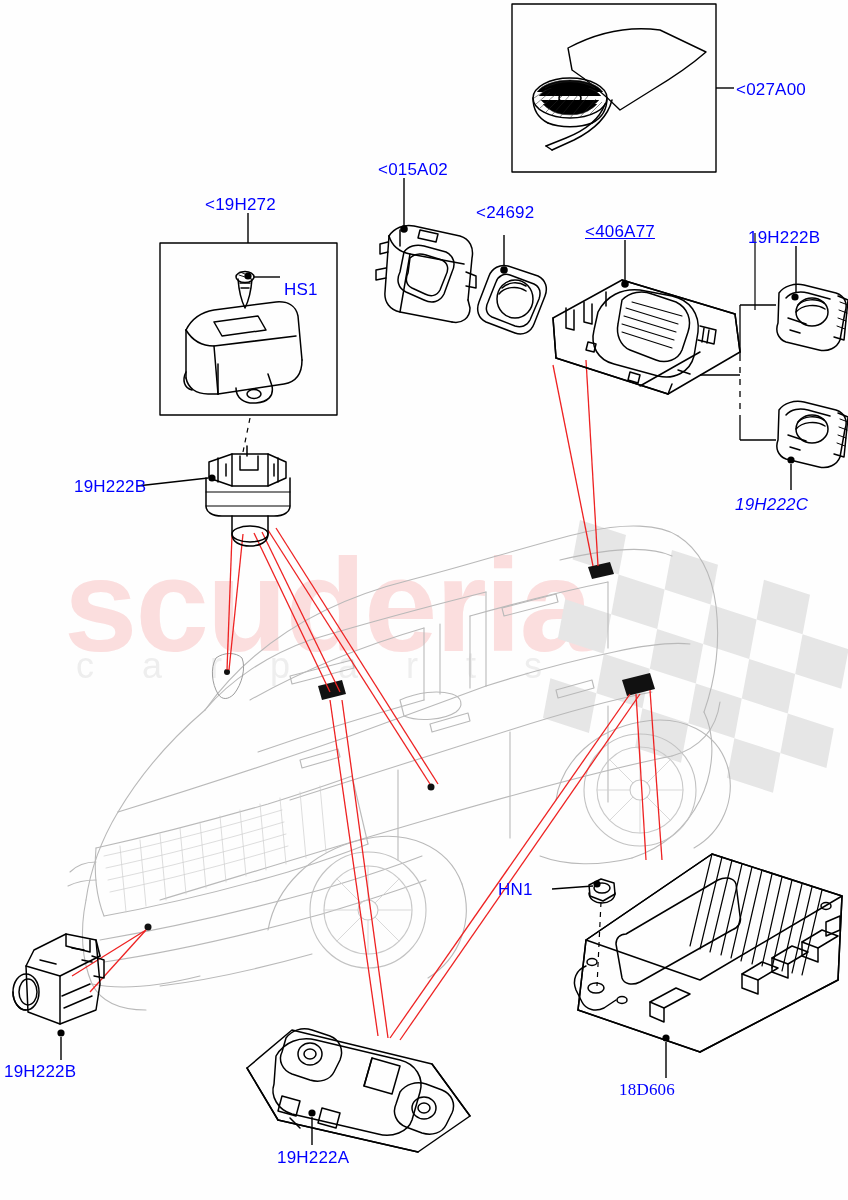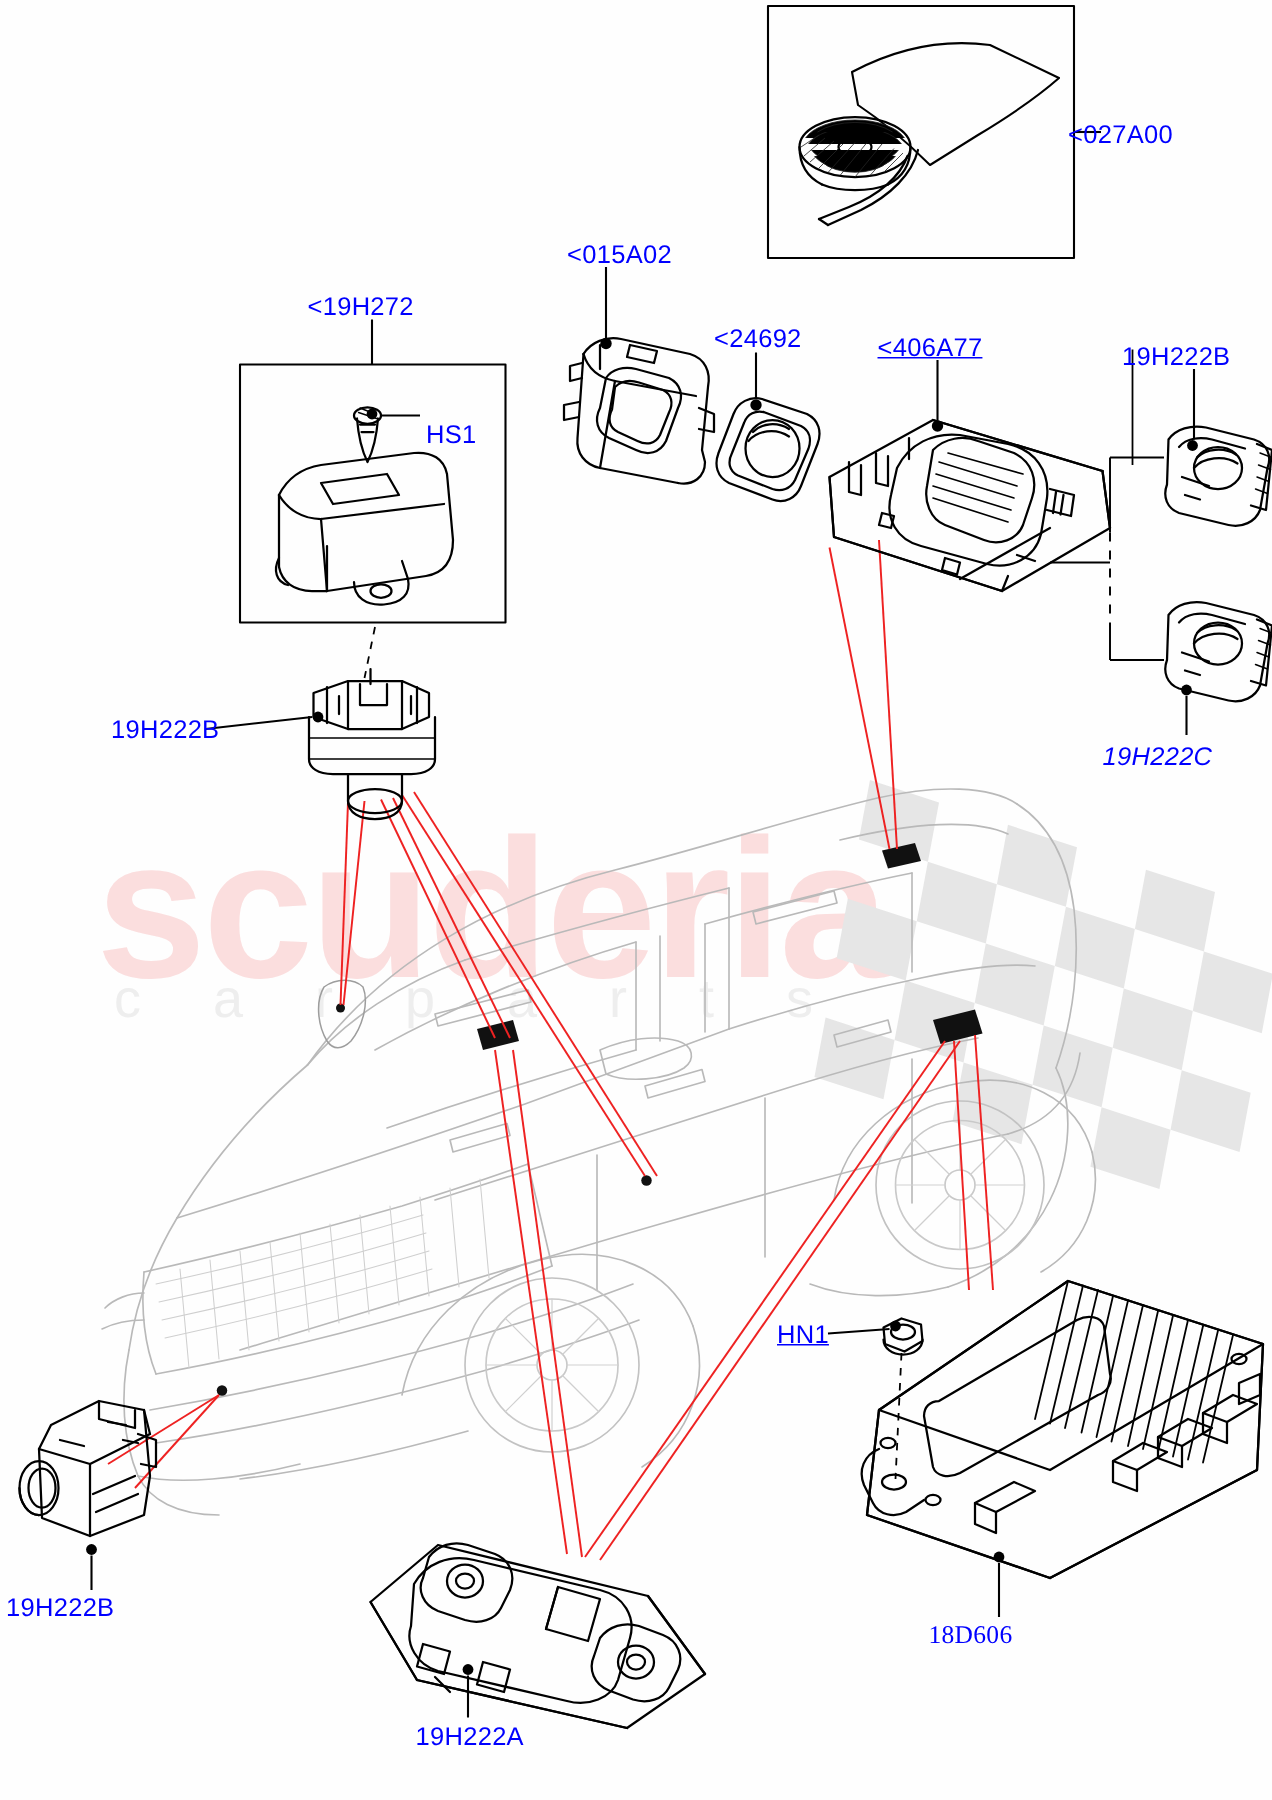--- a/index.html
+++ b/index.html
@@ -544,27 +544,27 @@
       <path d="M740 305 L776 305"></path>
       <path d="M740 305 L740 350"></path>
       <path d="M740 350 L740 355" stroke-dasharray="6,6"></path>
       <path d="M740 355 L740 420" stroke-dasharray="6,6"></path>
       <path d="M740 420 L740 440"></path>
       <path d="M740 440 L776 440"></path>
       <path d="M700 375 L740 375"></path>
     </g>
   </svg>
 
-  <div class="lbl" style="left:712px;top:80px;text-align:right;">&lt;027A00</div>
+  <div class="lbl" style="left:736px;top:80px;text-align:right;">&lt;027A00</div>
   <div class="lbl" style="left:205px;top:195px;">&lt;19H272</div>
   <div class="lbl" style="left:378px;top:160px;">&lt;015A02</div>
-  <div class="lbl" style="left:476px;top:216px;text-align:right;">&lt;24692</div>
+  <div class="lbl" style="left:476px;top:203px;text-align:right;">&lt;24692</div>
   <div class="lbl" style="left:585px;top:222px;text-decoration:underline;">&lt;406A77</div>
   <div class="lbl" style="left:748px;top:228px;">19H222B</div>
   <div class="lbl" style="left:735px;top:495px;font-style:italic;">19H222C</div>
   <div class="lbl" style="left:284px;top:280px;">HS1</div>
   <div class="lbl" style="left:74px;top:477px;">19H222B</div>
-  <div class="lbl" style="left:518px;top:880px;text-decoration:underline;">HN1</div>
+  <div class="lbl" style="left:498px;top:880px;">HN1</div>
   <div class="lbl" style="left:619px;top:1080px;font-family:Liberation Serif, serif;">18D606</div>
   <div class="lbl" style="left:4px;top:1062px;">19H222B</div>
   <div class="lbl" style="left:277px;top:1148px;">19H222A</div>
 
 </div>
 
 </body></html>

